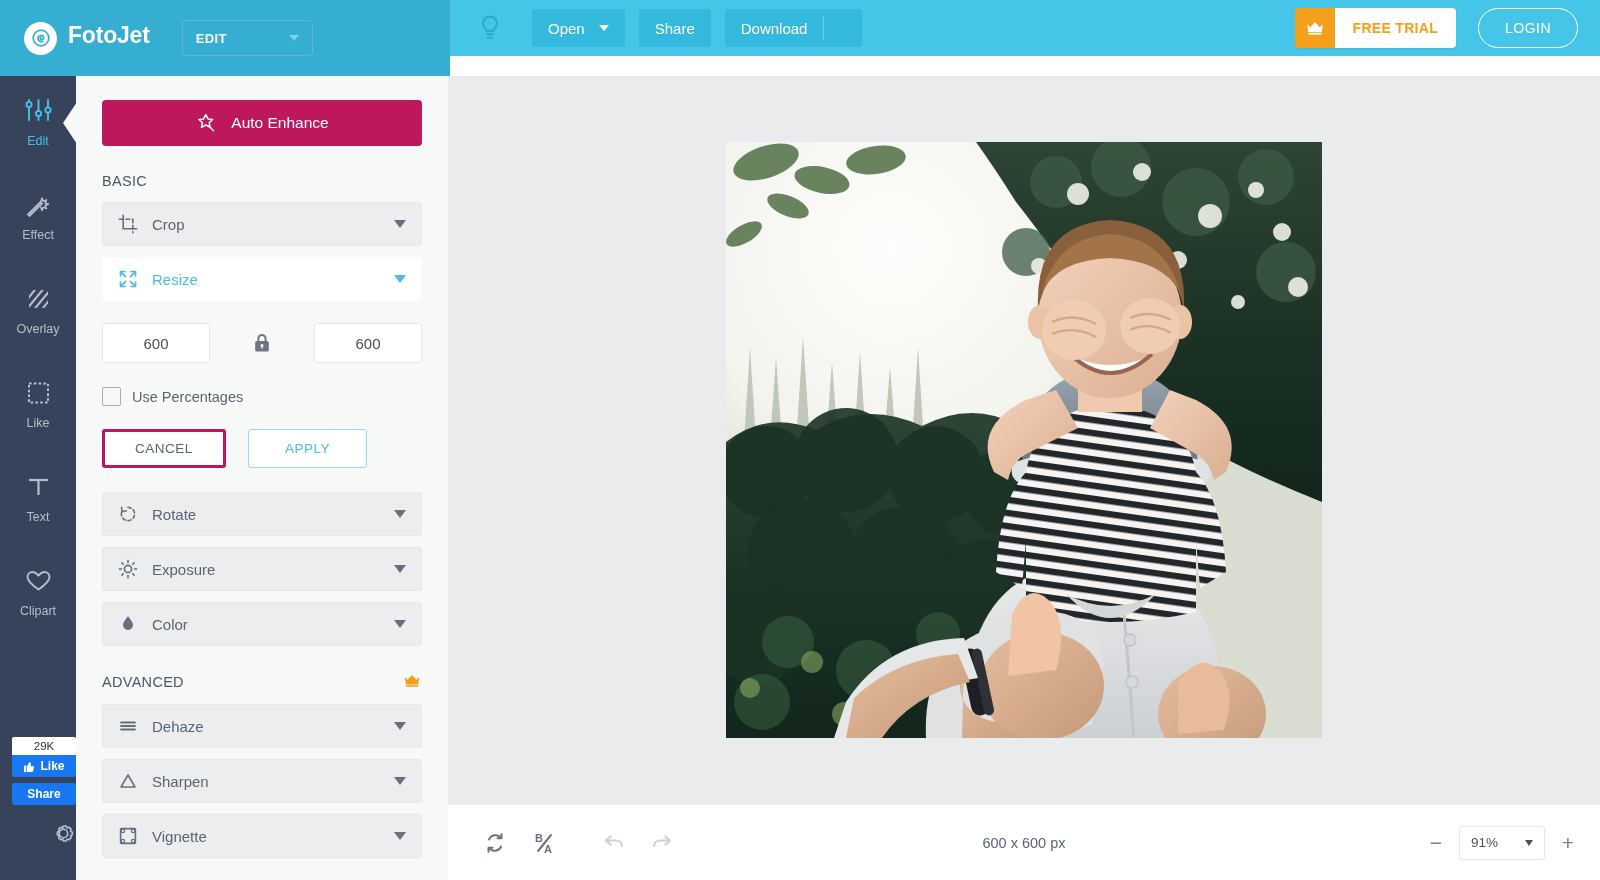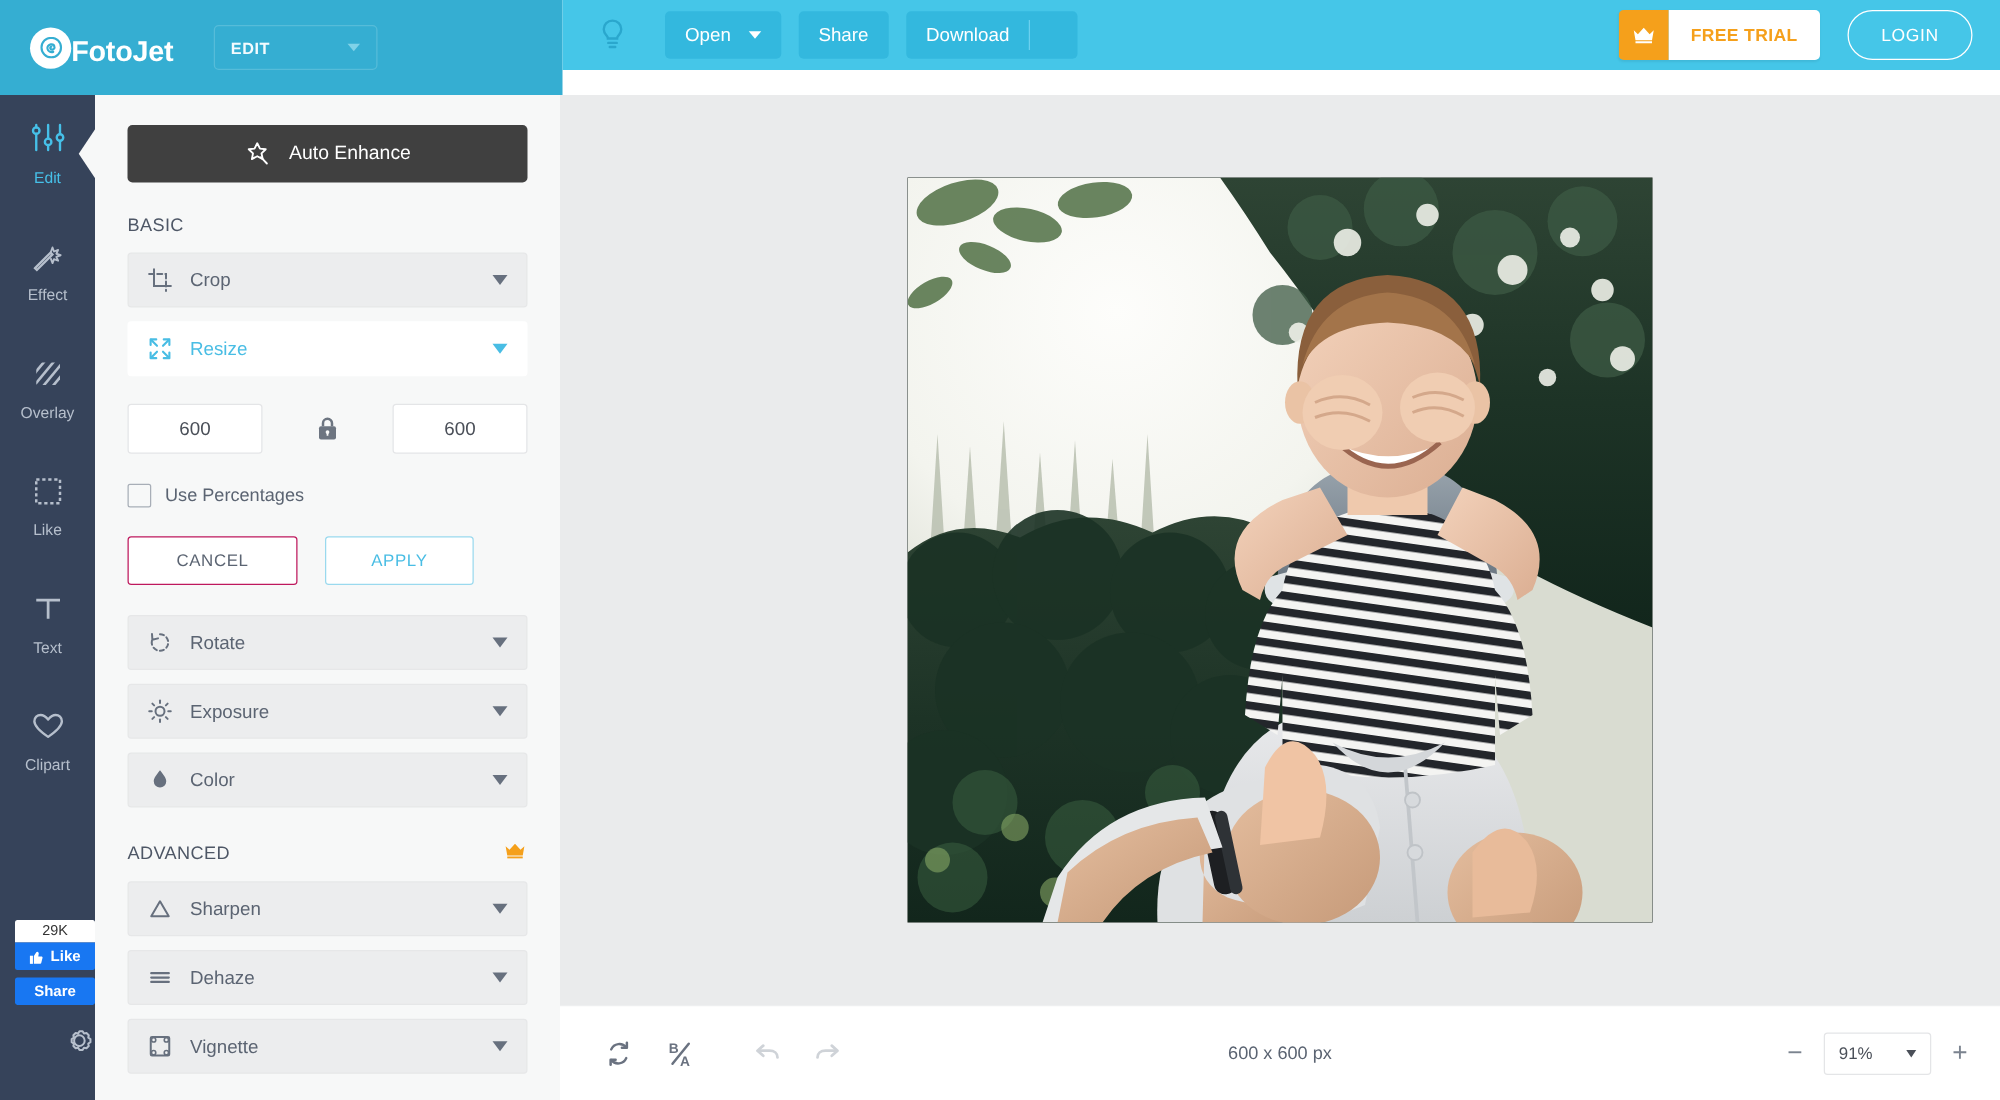--- a/index.html
+++ b/index.html
@@ -10,21 +10,21 @@
     background: #ffffff;
   }
   .app { position: relative; width: 1600px; height: 880px; }
 
   
   .header { position: absolute; top: 0; left: 0; width: 1600px; height: 76px; display: flex; }
   .header-left {
     width: 450px; height: 76px; background: #35aed2;
     display: flex; align-items: center; padding-left: 24px;
   }
-  .logo-wrap { display: flex; align-items: flex-end; }
+  .logo-wrap { display: flex; align-items: flex-start; gap: 11px; }
   .logo-mark {
     width: 33px; height: 33px; border-radius: 50%;
     background: #ffffff; display: flex; align-items: center; justify-content: center;
   }
   .logo-text {
     color: #ffffff; font-size: 23px; font-weight: bold; letter-spacing: -0.2px;
   }
   .edit-select {
     margin-left: 32px; width: 131px; height: 36px;
     border: 1px solid #56bcd9; border-radius: 4px;
@@ -84,21 +84,21 @@
   .fb-like { background: #1877f2; color: #fff; font-size: 12px; font-weight: bold; display: flex; align-items: center; justify-content: center; gap: 4px; padding: 4px 0; }
   .fb-share { background: #1877f2; color: #fff; font-size: 12px; font-weight: bold; text-align: center; padding: 4px 0; margin-top: 3px; border-radius: 2px;}
   .gear-wrap { margin-top: 16px; }
 
   
   .panel {
     position: absolute; top: 76px; left: 76px; width: 372px; height: 804px;
     background: #f7f8f8; overflow: hidden; padding: 24px 26px 0 26px;
   }
   .auto-enhance {
-    width: 320px; height: 46px; background: #404040; border-radius: 4px;
+    width: 320px; height: 46px; background: #be185d; border-radius: 4px;
     display: flex; align-items: center; justify-content: center; gap: 14px;
     color: #fff; font-size: 15.5px; cursor: pointer;
   }
   .sec-title { font-size: 14.5px; color: #4e5766; margin: 27px 0 13px 0; letter-spacing: .3px; }
   .sec-title.adv { display: flex; align-items: center; justify-content: space-between; }
   .row {
     width: 320px; height: 44px; background: #ecedee; border: 1px solid #e6e7e8; border-radius: 3px;
     display: flex; align-items: center; padding: 0 15px; margin-bottom: 11px; cursor: pointer;
   }
   .row .ricon { width: 26px; display: flex; align-items: center; }
@@ -113,21 +113,21 @@
   .dim-input {
     width: 108px; height: 40px; background: #fff; border: 1px solid #e4e5e7; border-radius: 3px;
     display: flex; align-items: center; justify-content: center; font-size: 15px; color: #4a4f58;
   }
   .lock-wrap { width: 40px; display: flex; align-items: center; justify-content: center; }
   .chk-line { display: flex; align-items: center; gap: 11px; margin-top: 24px; }
   .chkbox { width: 19px; height: 19px; border: 1.6px solid #a8aeb7; border-radius: 2px; background: #f7f8f8; }
   .chk-lbl { font-size: 14.5px; color: #5b6472; }
   .btn-line { display: flex; gap: 22px; margin-top: 23px; }
   .btn-cancel {
-    width: 136px; height: 39px; border: 1px solid #be185d; background: #fff; border-radius: 3px;
+    width: 124px; height: 39px; border: 3px solid #be185d; background: #fff; border-radius: 3px;
     display: flex; align-items: center; justify-content: center; font-size: 13.5px; color: #5b6472; letter-spacing: .5px;
   }
   .btn-apply {
     width: 119px; height: 39px; border: 1px solid #9ad9ee; background: #fff; border-radius: 3px;
     display: flex; align-items: center; justify-content: center; font-size: 13.5px; color: #49bde4; letter-spacing: .5px;
   }
 
   
   .canvas-area {
     position: absolute; top: 76px; left: 448px; width: 1152px; height: 728px;
@@ -444,38 +444,38 @@
         <svg width="20" height="15" viewBox="0 0 20 16">
             <path d="M2 4.2l3.3 3.1L10 2.1l4.7 5.2L18 4.2l-1.4 8H3.4L2 4.2z" fill="#f5a01b"></path>
             <rect x="3.4" y="13" width="13.2" height="1.6" fill="#f5a01b"></rect>
           </svg>
       </span>
     </div>
 
     <div class="row">
       <span class="ricon">
         <svg width="20" height="20" viewBox="0 0 20 20">
-            <path d="M10 4l7 12H3L10 4z" fill="none" stroke="#67707e" stroke-width="1.6" stroke-linejoin="round"></path>
-          </svg>
-      </span>
-      <span class="rlabel">Sharpen</span>
-      <span class="rcaret"></span>
-    </div>
-
-    <div class="row">
-      <span class="ricon">
-        <svg width="20" height="20" viewBox="0 0 20 20">
             <g stroke="#67707e" stroke-width="1.8" stroke-linecap="round">
               <line x1="3" y1="6.5" x2="17" y2="6.5"></line>
               <line x1="3" y1="10" x2="17" y2="10"></line>
               <line x1="3" y1="13.5" x2="17" y2="13.5"></line>
             </g>
           </svg>
       </span>
       <span class="rlabel">Dehaze</span>
+      <span class="rcaret"></span>
+    </div>
+
+    <div class="row">
+      <span class="ricon">
+        <svg width="20" height="20" viewBox="0 0 20 20">
+            <path d="M10 4l7 12H3L10 4z" fill="none" stroke="#67707e" stroke-width="1.6" stroke-linejoin="round"></path>
+          </svg>
+      </span>
+      <span class="rlabel">Sharpen</span>
       <span class="rcaret"></span>
     </div>
 
     <div class="row">
       <span class="ricon">
         <svg width="20" height="20" viewBox="0 0 20 20">
           <rect x="2.6" y="2.6" width="14.8" height="14.8" rx="1" fill="none" stroke="#67707e" stroke-width="1.6"></rect>
           <circle cx="4.9" cy="4.9" r="1.7" fill="#f0f1f2" stroke="#67707e" stroke-width="1.3"></circle>
           <circle cx="15.1" cy="4.9" r="1.7" fill="#f0f1f2" stroke="#67707e" stroke-width="1.3"></circle>
           <circle cx="4.9" cy="15.1" r="1.7" fill="#f0f1f2" stroke="#67707e" stroke-width="1.3"></circle>

